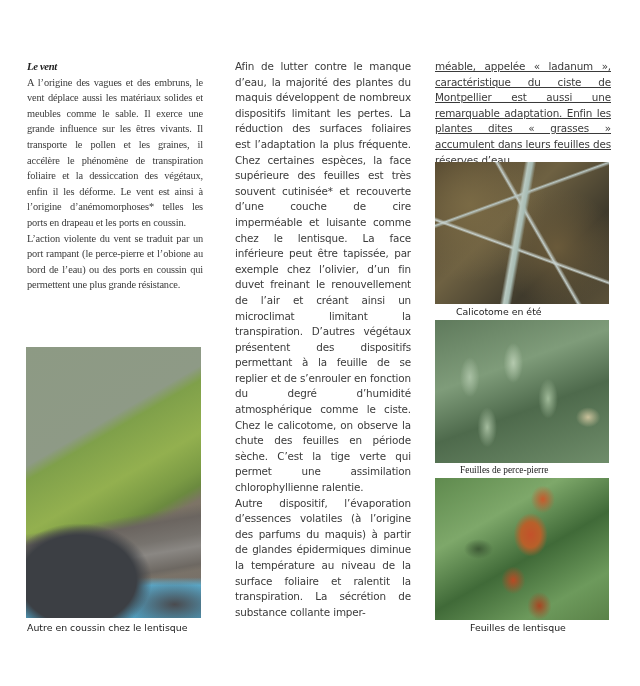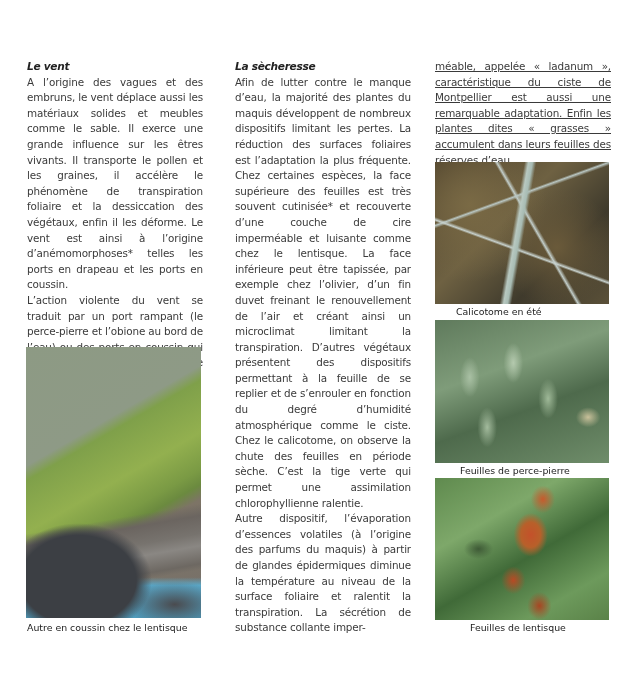--- a/index.html
+++ b/index.html
@@ -1,21 +1,21 @@
 <!DOCTYPE html>
 <html><head>
 <meta charset="utf-8">
 <style>
   html, body { margin:0; padding:0; background:#ffffff; }
   body { width:640px; height:686px; position:relative; overflow:hidden;
          font-family:"DejaVu Sans", sans-serif; color:#3a3a3a; }
   .col { position:absolute; font-size:10.4px; line-height:15.6px; text-align:justify; letter-spacing:-0.15px; }
   .col p { margin:0; }
   .heading { font-weight:bold; font-style:italic; color:#222; font-size:10.6px; letter-spacing:-0.3px; margin:0; }
-  #col1 { left:27px; top:59px; width:176px; }
+  #col1 { left:27px; top:59px; width:176px;font-family:Liberation Serif, serif; }
   #col2 { left:235px; top:59px; width:176px; }
   #col3 { left:435px; top:59px; width:176px;text-decoration:underline; }
   .photo { position:absolute; overflow:hidden; }
   .caption { position:absolute; font-family:"DejaVu Sans", sans-serif; font-size:9.4px; color:#222; white-space:nowrap; }
   #photo-coastal { left:26px; top:347px; width:175px; height:271px;
     background:
       radial-gradient(ellipse 60% 30% at 30% 86%, #3c3f44 0%, #3c3f44 55%, rgba(60,63,68,0) 70%),
       radial-gradient(ellipse 40% 12% at 85% 95%, #4a4b4f 0%, rgba(74,75,79,0) 70%),
       linear-gradient(180deg, rgba(0,0,0,0) 0%, rgba(0,0,0,0) 85%, #5aa7c7 88%, #4e9cbd 100%),
       linear-gradient(170deg, rgba(0,0,0,0) 0%, rgba(0,0,0,0) 62%, #6b6560 66%, #77736e 72%, #8a8783 76%, #6d6862 82%, rgba(0,0,0,0) 84%),
@@ -40,36 +40,35 @@
   #photo-lentisque { left:435px; top:478px; width:174px; height:142px;
     background:
       radial-gradient(ellipse 14% 22% at 55% 40%, #c4512a 0%, #b8602a 40%, rgba(0,0,0,0) 70%),
       radial-gradient(ellipse 10% 14% at 62% 15%, #c85a2c 0%, rgba(0,0,0,0) 70%),
       radial-gradient(ellipse 10% 14% at 45% 72%, #b84a24 0%, rgba(0,0,0,0) 70%),
       radial-gradient(ellipse 10% 14% at 60% 90%, #a84622 0%, rgba(0,0,0,0) 70%),
       radial-gradient(ellipse 12% 10% at 25% 50%, #3e5a36 0%, rgba(0,0,0,0) 70%),
       linear-gradient(150deg, #5f8a4e 0%, #7ea86a 30%, #406a38 55%, #6d9a5c 80%, #5a8248 100%); }
   #cap-coastal { left:27px; top:622px; }
   #cap-calicotome { left:456px; top:306px; }
-  #cap-perce-pierre { left:460px; top:465px; }
+  #cap-perce-pierre { left:460px; top:465px;font-family:Liberation Serif, serif; }
   #cap-lentisque { left:470px; top:622px; }
   #footer { position:absolute; left:440px; top:652px; font-size:9.4px; color:#222; white-space:nowrap;margin-top:34px; }
   #footer .title { font-style:italic; letter-spacing:-0.3px; }
 </style>
 </head>
 <body>
 
 <div id="col1" class="col">
   <p class="heading">Le vent</p>
   <p>A l’origine des vagues et des embruns, le vent déplace aussi les matériaux solides et meubles comme le sable. Il exerce une grande influence sur les êtres vivants. Il transporte le pollen et les graines, il accélère le phénomène de transpiration foliaire et la dessiccation des végétaux, enfin il les déforme. Le vent est ainsi à l’origine d’anémomorphoses* telles les ports en drapeau et les ports en coussin.</p>
   <p>L’action violente du vent se traduit par un port rampant (le perce-pierre et l’obione au bord de l’eau) ou des ports en coussin  qui permettent une plus grande résistance.</p>
 </div>
 
 <div id="col2" class="col">
-  <p class="heading">La sècheresse</p>
   <p>Afin de lutter contre le manque d’eau, la majorité des plantes du maquis développent de nombreux dispositifs limitant les pertes. La réduction des surfaces foliaires est l’adaptation la plus fréquente. Chez certaines espèces, la face supérieure des feuilles est très souvent cutinisée* et recouverte d’une couche de cire imperméable et luisante comme chez le lentisque.  La face inférieure peut être tapissée, par exemple chez l’olivier, d’un fin duvet freinant le renouvellement de l’air et créant ainsi un microclimat limitant la transpiration. D’autres végétaux présentent des dispositifs permettant à la feuille de se replier et de s’enrouler en fonction du degré d’humidité atmosphérique comme le ciste. Chez le calicotome, on observe la chute des feuilles en période sèche. C’est la tige verte qui permet une assimilation chlorophyllienne ralentie.</p>
   <p>Autre dispositif, l’évaporation d’essences volatiles (à l’origine des parfums du maquis) à partir de glandes épidermiques diminue la température au niveau de la surface foliaire et ralentit la transpiration. La sécrétion de substance collante imper-</p>
 </div>
 
 <div id="col3" class="col">
   <p>méable, appelée « ladanum », caractéristique du ciste de Montpellier est aussi une remarquable adaptation. Enfin les plantes dites « grasses » accumulent dans leurs feuilles des réserves d’eau.</p>
 </div>
 
 <div id="photo-coastal" class="photo"></div>
 <div id="cap-coastal" class="caption">Autre en coussin chez le lentisque</div>

